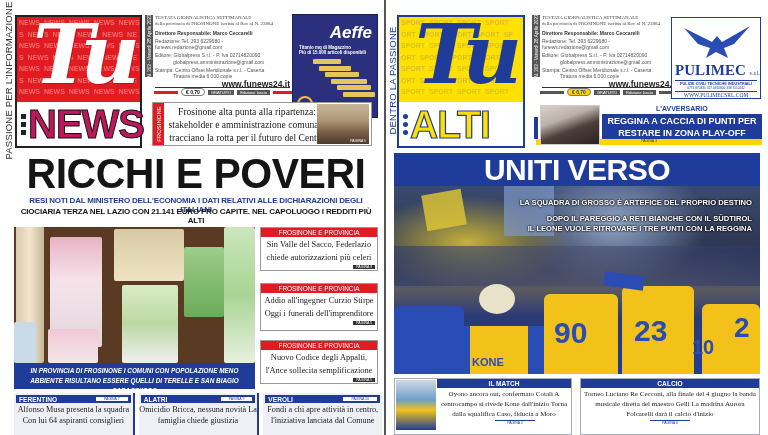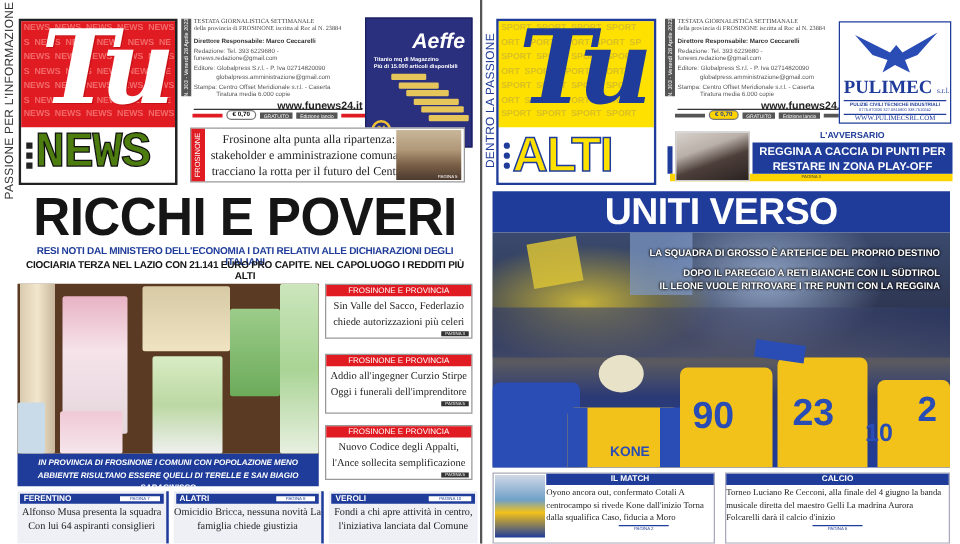--- a/index.html
+++ b/index.html
@@ -26,21 +26,21 @@
   .mast-pattern.yellow { color: #d9c024; }
   .mast-tu { position: absolute; left: 16px; top: -4px; font-family: "DejaVu Serif", serif; font-style: italic; font-weight: bold; font-size: 82px; letter-spacing: -6px; line-height: 1; }
   .mast-tu.white { color: #fff; text-shadow: 1px 1px 0 #c61016; }
   .mast-tu.blue { color: #1f3c9a; }
   .mast-bottom { position: absolute; left: 0; top: 85px; right: 0; bottom: 0; background: #fff; display: flex; align-items: center; padding-left: 4px; }
   .mast-dots { display: flex; flex-direction: column; gap: 3px; margin-right: 2px; }
   .mast-dots i { display: block; width: 5px; height: 5px; }
   .mast-dots.black i { background: #222; }
   .mast-dots.blue i { background: #1f3c9a; border-radius: 50%; }
   .mast-word { font-size: 40px; font-weight: 900; letter-spacing: -1px; line-height: 1; }
-  .mast-word.news { color: #4d7c0f; font-family: Liberation Mono, monospace; -webkit-text-stroke: 1px #111; }
+  .mast-word.news { color: #be185d; -webkit-text-stroke: 1px #111; }
   .mast-word.sport { color: #ffe100; -webkit-text-stroke: 1.2px #1f3c9a; font-size: 39px; }
 
   .issue-bar { position: absolute; top: 15px; width: 8px; height: 62px; background: #555; }
   .issue-bar span { position: absolute; left: 50%; top: 50%; transform: translate(-50%,-50%) rotate(-90deg); font-size: 4.5px; color: #fff; white-space: nowrap; }
   .colophon { position: absolute; top: 15px; width: 135px; font-size: 5px; color: #555; line-height: 6.3px; }
   .colophon .title { font-family: "Liberation Serif", serif; font-size: 5px; color: #444; }
   .colophon .director { font-weight: bold; color: #333; margin: 2px 0; }
   .colophon .row { margin-bottom: 2px; }
   .colophon .website { text-align: right; font-weight: bold; font-size: 8.5px; color: #222; border-bottom: 1px solid #333; margin-top: 1px; }
   .price-row { position: absolute; top: 88px; height: 8px; display: flex; align-items: center; gap: 3px; font-size: 4px; }
@@ -107,21 +107,21 @@
       radial-gradient(ellipse at 20% 30%, #c6b23a 0%, transparent 25%),
       radial-gradient(ellipse at 60% 20%, #8fa3c4 0%, transparent 30%),
       linear-gradient(180deg, #3a4a6e 0%, #2d3550 35%, #5b5a60 55%, #2b3a76 70%, #1f3c9a 100%); }
   .sport-photo .jersey { position: absolute; background: #f3c21a; border-radius: 6px 6px 0 0; }
   .sport-photo .sleeve { position: absolute; background: #2a4cb5; }
   .sport-photo .num { position: absolute; color: #2a4cb5; font-weight: 900; }
   .sport-photo .overlay { position: absolute; right: 8px; color: #fff; font-weight: bold; font-size: 7.6px; text-align: right; text-shadow: 0 0 2px #000, 0 0 2px #000; }
 
   .sport-bottom { position: absolute; top: 378px; height: 57px; border: 1px solid #aab; background: #fff; }
   .sport-bottom .hdr { background: #1f3c9a; color: #fff; font-size: 6.6px; font-weight: bold; text-align: center; height: 9px; line-height: 9px; }
-  .sport-bottom .body { font-family: "Liberation Serif", serif; font-size: 7px; line-height: 10px; color: #222; text-align: left; margin-top: 1px; }
+  .sport-bottom .body { font-family: "Liberation Serif", serif; font-size: 7px; line-height: 10px; color: #222; text-align: center; margin-top: 1px; }
   .sport-bottom .pg { text-align: center; font-size: 3.5px; color: #1f3c9a; border-top: 1px solid #1f3c9a; width: 40px; margin: 1px auto 0; }
   .match-photo { position: absolute; left: 396px; top: 380px; width: 40px; height: 50px; background: linear-gradient(180deg,#d0d8e6 0%,#6fa0c8 40%,#f3c21a 60%,#1f3c9a 100%); }
 </style>
 </head>
 <body>
 
 <div class="page page-left">
   <div class="side-tag left">
       <span>PASSIONE PER L'INFORMAZIONE</span>
     </div>
@@ -322,21 +322,21 @@
   <div class="sleeve" style="left:134px;top:140px;width:16px;height:48px;"></div>
   <div style="position:absolute;left:85px;top:98px;width:36px;height:30px;background:#e8e2c8;border-radius:50%"></div>
   <div class="jersey" style="left:150px;top:108px;width:74px;height:80px;"></div>
   <div class="jersey" style="left:228px;top:100px;width:72px;height:88px;"></div>
   <div class="jersey" style="left:308px;top:118px;width:58px;height:70px;"></div>
   <div class="sleeve" style="left:210px;top:88px;width:40px;height:14px;transform:rotate(8deg)"></div>
   <div class="num" style="left:160px;top:130px;font-size:30px;">90</div>
   <div class="num" style="left:240px;top:128px;font-size:30px;">23</div>
   <div class="num" style="left:298px;top:150px;font-size:20px;">10</div>
   <div class="num" style="left:340px;top:126px;font-size:28px;">2</div>
-  <div class="num" style="left:94px;top:170px;font-size:11px;">KONE</div>
+  <div class="num" style="left:78px;top:170px;font-size:11px;">KONE</div>
   <div class="overlay" style="top:12px;">LA SQUADRA DI GROSSO È ARTEFICE DEL PROPRIO DESTINO</div>
   <div class="overlay" style="top:28px;">DOPO IL PAREGGIO A RETI BIANCHE CON IL SÜDTIROL</div>
   <div class="overlay" style="top:38px;">IL LEONE VUOLE RITROVARE I TRE PUNTI CON LA REGGINA</div>
 </div>
 
 <div class="sport-bottom" style="left:394px;width:178px;">
   <div class="hdr" style="margin-left:42px;">IL MATCH</div>
   <div class="body" style="margin-left:42px;">Oyono ancora out, confermato Cotali A centrocampo si rivede Kone dall'inizio Torna dalla squalifica Caso, fiducia a Moro</div>
   <div class="pg" style="margin-left:100px;">PAGINA 2</div>
 </div>

